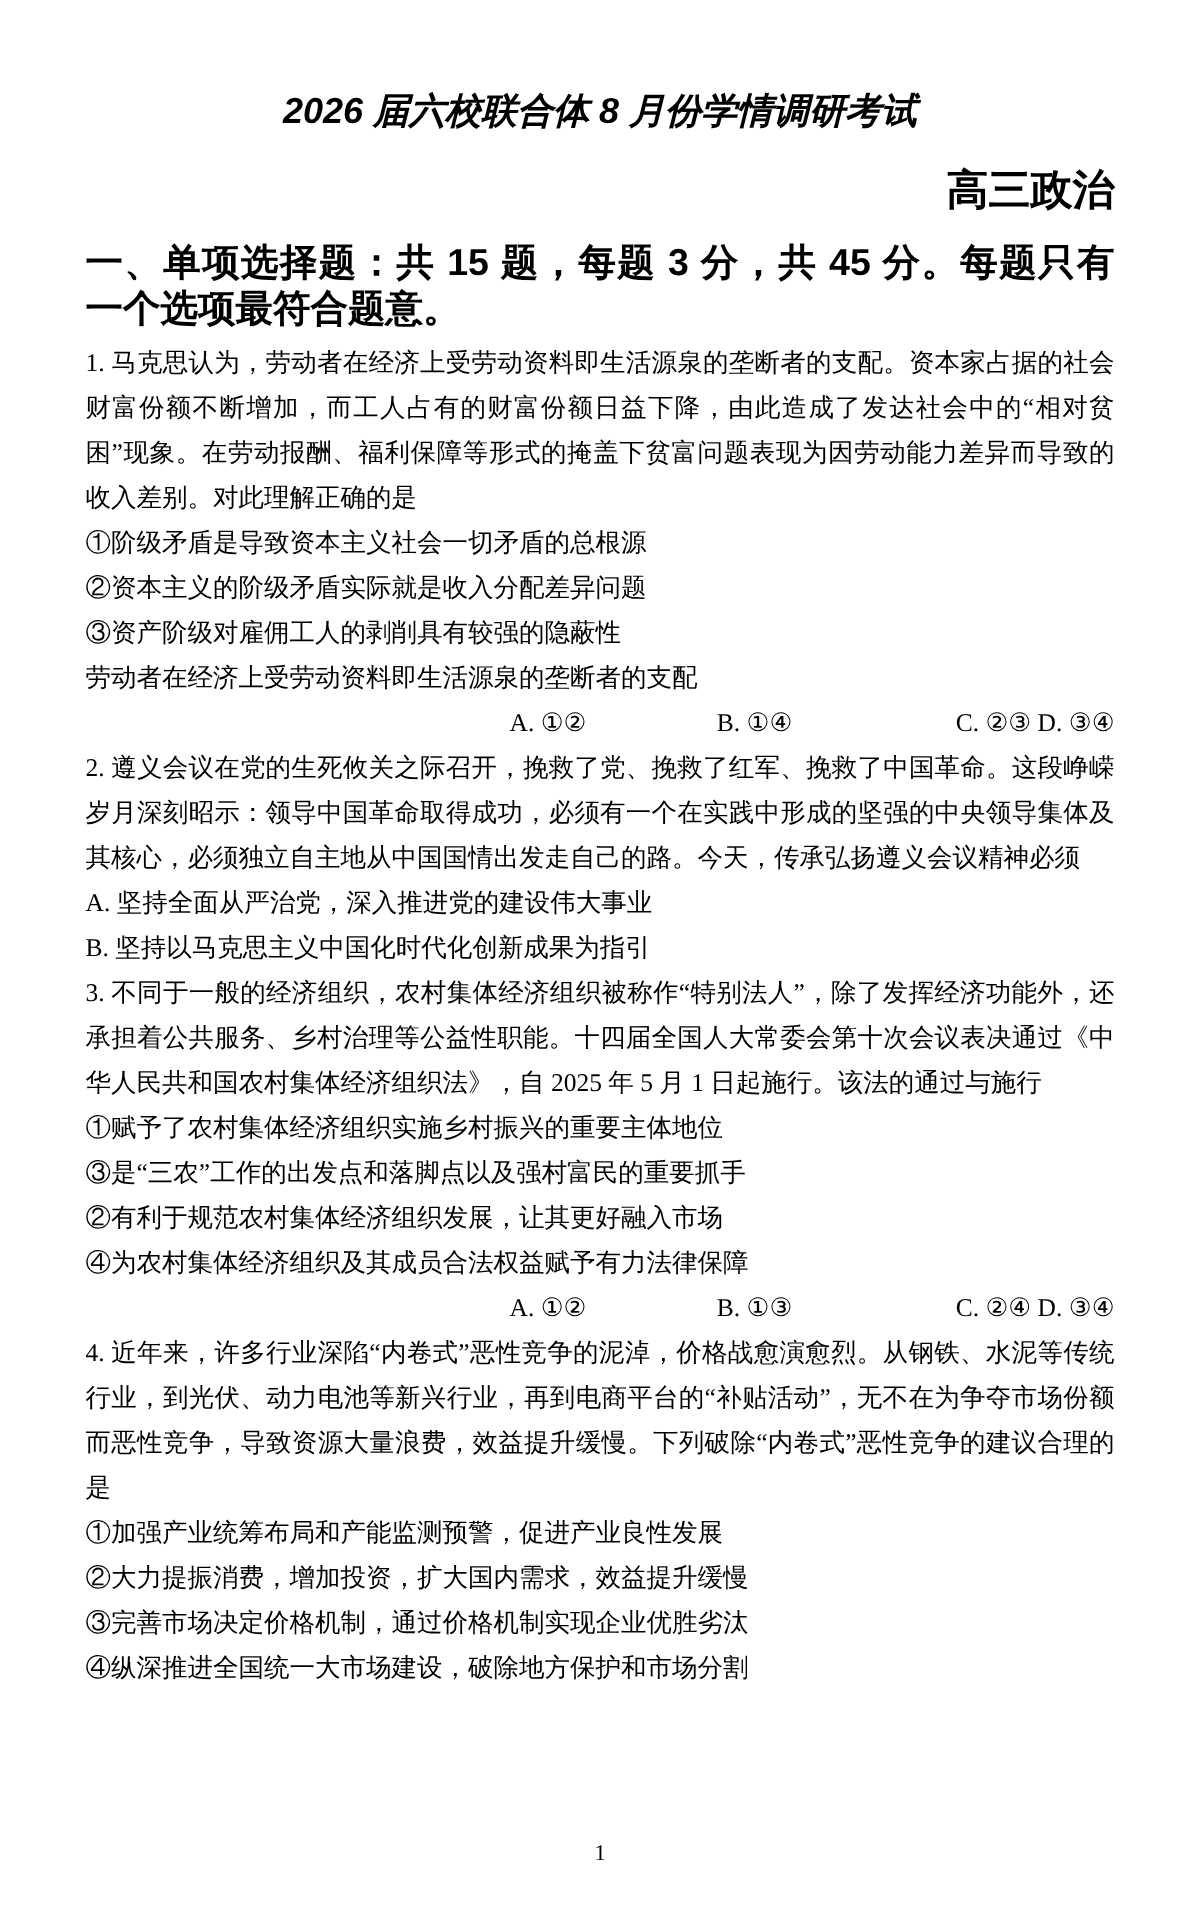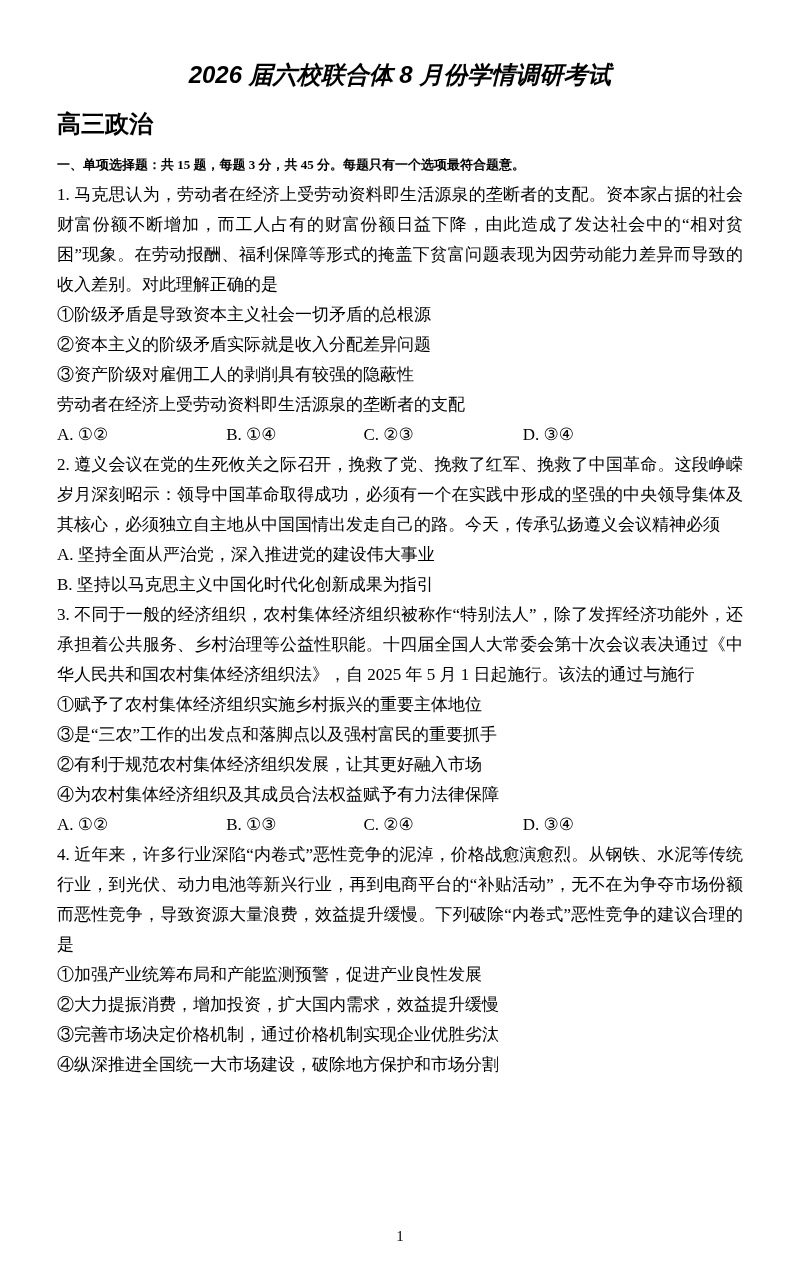--- a/index.html
+++ b/index.html
@@ -23,43 +23,44 @@
     font-weight: bold;
     font-size: 24px;
     line-height: 1.25;
     text-align: center;
     margin: 0 0 20px 0;
     font-style: italic;
   }
   .exam-subject {
     font-family: "Liberation Sans", "DejaVu Sans", sans-serif;
     font-weight: bold;
-    font-size: 24px;
+    font-size: 28px;
     line-height: 1.2;
-    text-align: left;
+    text-align: right;
     margin: 0 0 16px 0;
   }
   .section-heading {
-    font-family: Liberation Serif, serif;
+    font-family: Liberation Sans, sans-serif;
     font-weight: bold;
-    font-size: 13px;
-    line-height: 20px;
+    font-size: 25px;
+    line-height: 31px;
     text-align: justify;
     margin: 0 0 5px 0;
   }
   .question p {
     margin: 0;
     font-size: 17px;
     line-height: 30px;
     text-align: justify;
   }
   .choice-row {
     font-size: 17px;
     line-height: 30px;
     white-space: nowrap;
+    text-align: right;
   }
   .choice {
     display: inline-block;
   }
   .choice:nth-child(1) { width: 165px; }
   .choice:nth-child(2) { width: 133px; }
   .choice:nth-child(3) { width: 155px; }
   .page-number {
     position: absolute;
     bottom: 44px;

